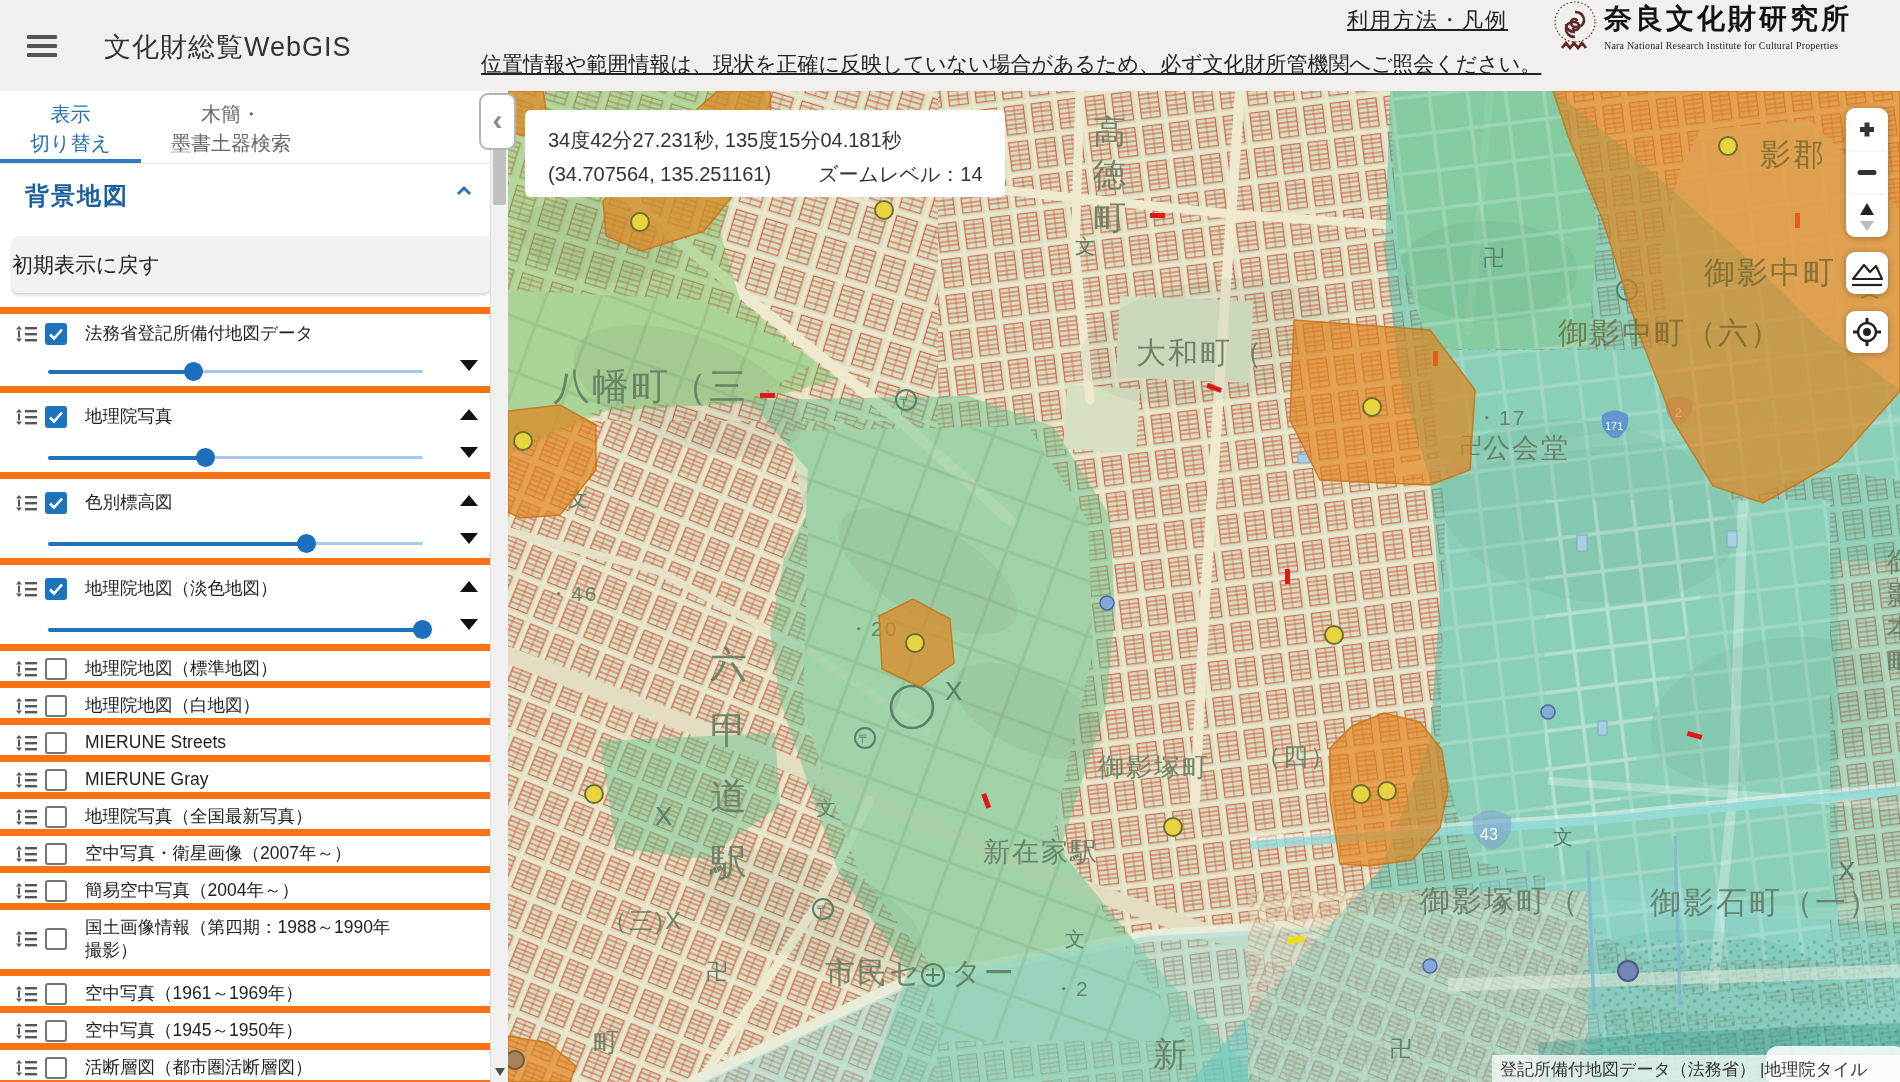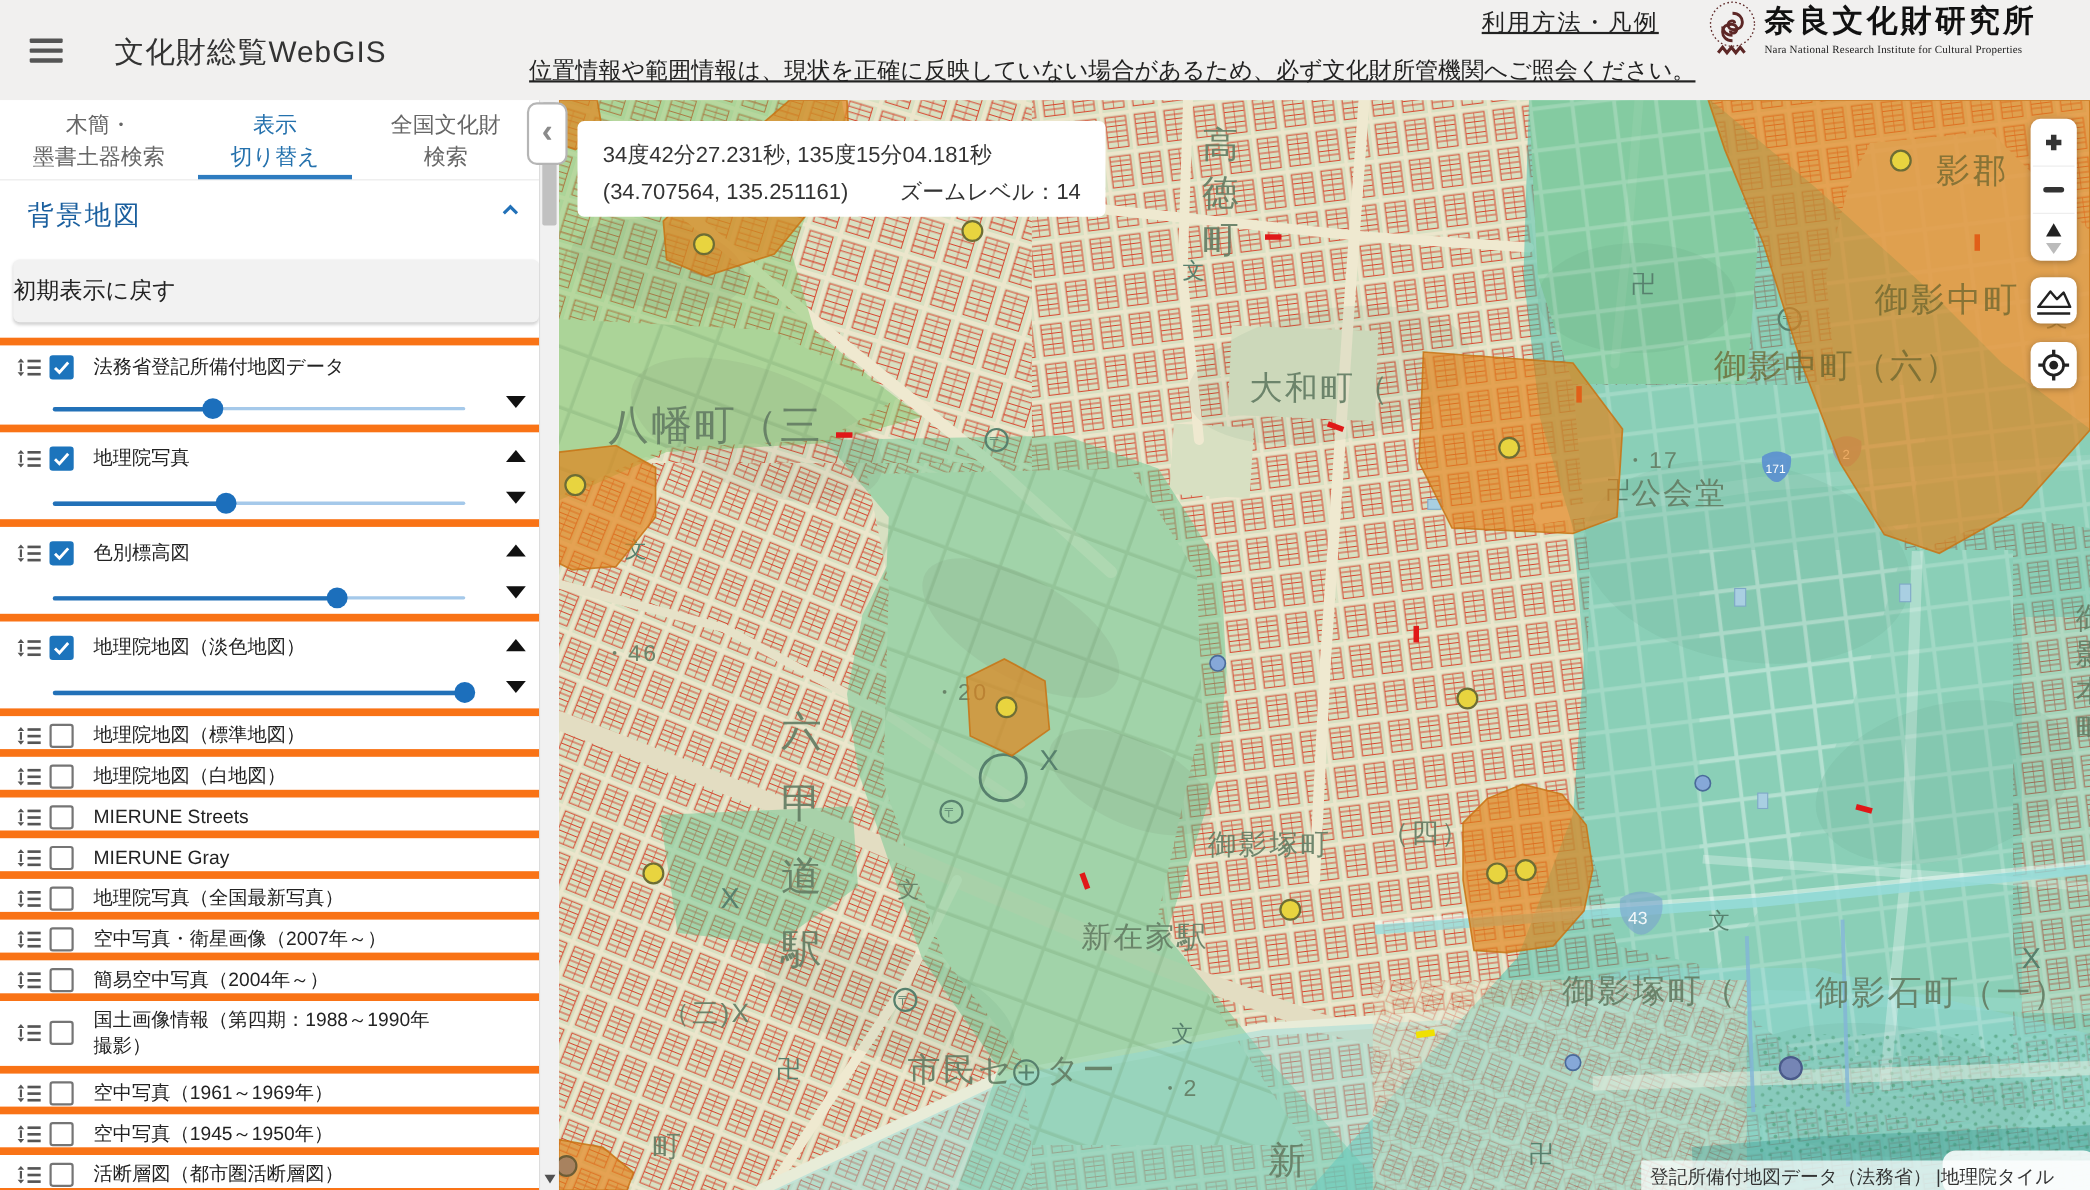--- a/index.html
+++ b/index.html
@@ -11,21 +11,21 @@
 #howto{position:absolute;left:1347px;top:6px;font-size:21px;color:#222;text-decoration:underline;letter-spacing:2px}
 #logo{position:absolute;left:1552px;top:0;display:flex}
 #logoname{margin-left:6px}
 #logoname .jp{font-family:"Liberation Serif",serif;font-weight:bold;font-size:28px;color:#111;letter-spacing:3px;white-space:nowrap}
 #logoname .en{font-family:"Liberation Serif",serif;font-size:10px;color:#222;margin-top:2px;letter-spacing:0.2px;white-space:nowrap}
 #sidebar{position:absolute;left:0;top:91px;width:490px;height:991px;background:#fff;z-index:20}
 #tabs{display:flex;height:73px;border-bottom:1px solid #e8e8e8}
 .tab{width:170px;text-align:center;font-size:20px;line-height:29px;padding-top:9px;color:#666}
 .tab.on{color:#2471ad;border-bottom:4px solid #2e7cc0;width:141px}
 .tab.t2{width:180px}
-#bgmap{color:#1a5f9e;font-weight:normal;font-size:24px;position:absolute;left:25px;top:89px;letter-spacing:2px}
+#bgmap{color:#1a5f9e;font-weight:bold;font-size:24px;position:absolute;left:25px;top:89px;letter-spacing:2px}
 #chev{position:absolute;right:18px;top:92px;width:16px;height:16px}
 #resetbtn{position:absolute;left:12px;top:145px;width:478px;height:57px;background:#f2f2f2;border-radius:6px;box-shadow:0 2px 3px rgba(0,0,0,0.18);text-align:left;line-height:57px;font-size:21px;color:#222}
 #rows{position:absolute;left:0;top:216px;width:490px}
 .row{border-top:7px solid #f97316;position:relative}
 
 .row.simple{height:37px}
 .row.simple.tall{height:66px}
 .rline1{display:flex;align-items:center;padding:7px 0 0 14px}
 .row.simple .rline1{padding-top:6px}
 .cb{width:22px;height:22px;border-radius:3px;margin-left:7px;display:inline-flex;align-items:center;justify-content:center}
@@ -292,23 +292,22 @@
         <path d="M10 48 l4 -5 4 5 4 -5 4 5 4 -5 4 5" fill="none" stroke="#5d2726" stroke-width="2.8"></path>
       </svg>
       <div id="logoname">
         <div class="jp">奈良文化財研究所</div>
         <div class="en">Nara National Research Institute for Cultural Properties</div>
       </div>
     </div>
 </div>
 <div id="sidebar">
   <div id="tabs">
+    <div class="tab on">表示<br>切り替え</div>
     <div class="tab t2">木簡・<br>墨書土器検索</div>
-    <div class="tab on">表示<br>切り替え</div>
-    <div class="tab">全国文化財<br>検索</div>
   </div>
   <div id="bgmap">背景地図</div>
   <svg id="chev" viewBox="0 0 16 16">
       <path d="M2 11 L8 5 L14 11" stroke="#2271b8" stroke-width="2.8" fill="none"></path>
     </svg>
   <div id="resetbtn">初期表示に戻す</div>
   <div id="rows">
       <div class="row act" style="height:79px">
   <div class="rline1" style="padding-top:8px">
           <svg width="24" height="22" viewBox="0 0 24 22">

